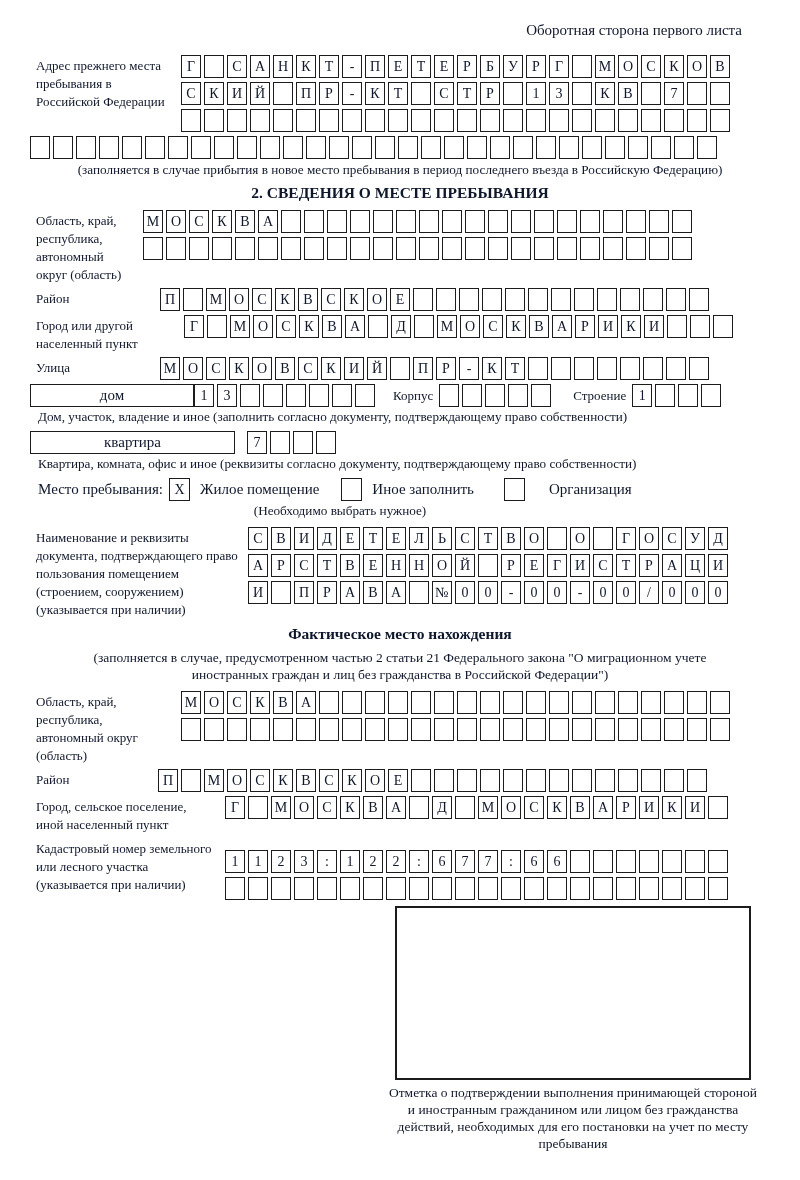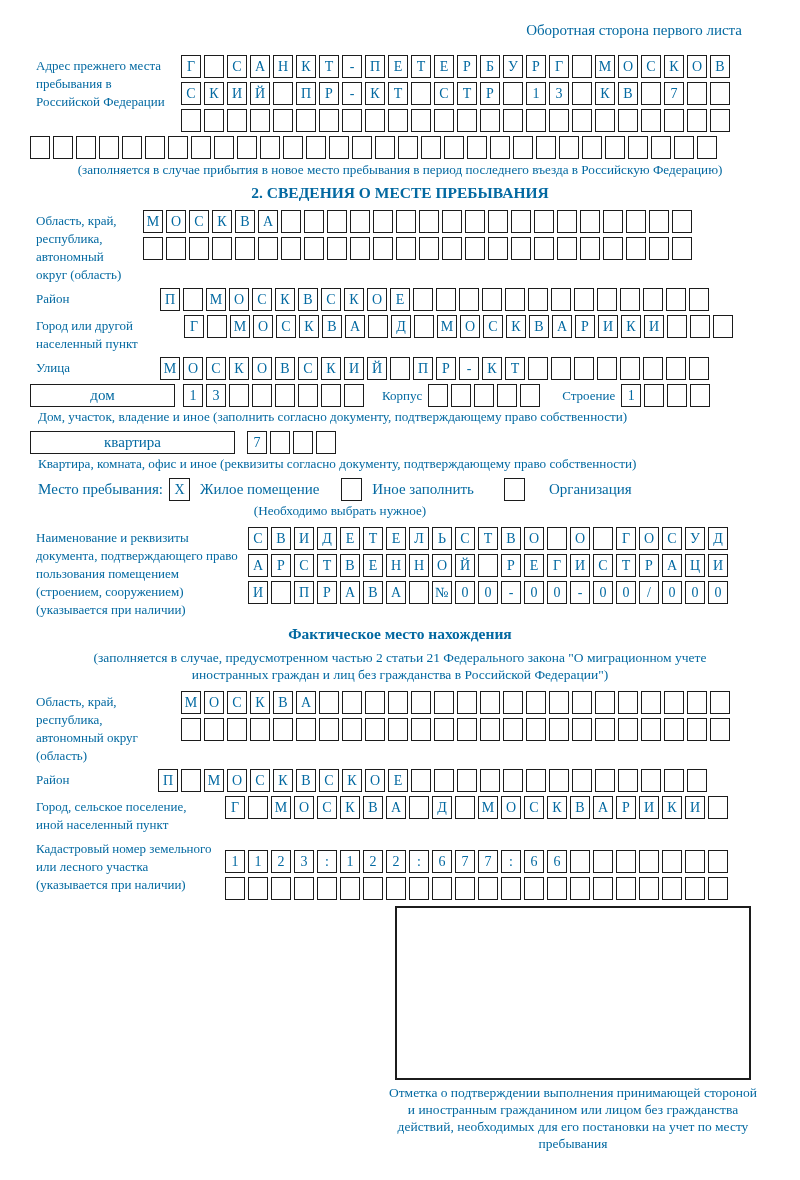--- a/index.html
+++ b/index.html
@@ -1,19 +1,19 @@
 <!DOCTYPE html>
 <html lang="ru"><head>
 <meta charset="utf-8">
 <title>Форма — оборотная сторона первого листа</title>
 <style>
   html,body{margin:0;padding:0;background:#fff;}
   .page{
     width:800px;height:1180px;box-sizing:border-box;
-    padding:20px 30px 0 30px;background:#fff;color:#0369a1;
+    padding:20px 30px 0 30px;background:#fff;color:#0f172a;
     font-family:"Liberation Serif","DejaVu Serif",serif;
     overflow:hidden;position:relative;
   }
   .hdr-note{text-align:right;font-size:15px;margin:2px 28px 16px 0;}
 
   
   .field{display:flex;align-items:flex-start;margin-bottom:4px;}
   .flabel{flex-shrink:0;font-size:13px;line-height:18px;padding:2px 8px 0 6px;box-sizing:border-box;}
   .lw151{width:151px;} .lw113{width:113px;} .lw130{width:130px;} .lw154{width:154px;}
   .lw218{width:218px;} .lw128{width:128px;} .lw195{width:195px;}
@@ -26,21 +26,21 @@
     font-size:14px;line-height:1;background:#fff;
   }
   .footnote{font-size:13.2px;text-align:center;margin:3px 0 6px 0;}
   .sec-title{font-size:15.5px;font-weight:bold;text-align:center;margin:6px 0 8px 0;}
 
   .inline-line{display:flex;align-items:center;margin:4px 0 2px 0;}
   .widebox{
     height:23px;border:1.5px solid #1c1c1c;display:flex;align-items:center;justify-content:center;
     font-size:15px;box-sizing:border-box;background:#fff;
   }
-  .w-dom{width:145px;margin-right:8px;}
+  .w-dom{width:164px;}
   .w-kv{width:205px;margin-right:12px;}
   .mid-label{font-size:13px;margin:0 6px;}
   .note-line{font-size:13.2px;margin:1px 0 6px 8px;}
 
   .residence{display:flex;align-items:center;font-size:15px;margin:6px 0 2px 8px;}
   .checkbox{
     width:19px;height:21px;border:1.5px solid #1c1c1c;margin:0 10px 0 6px;flex-shrink:0;
     display:flex;align-items:center;justify-content:center;font-size:14px;background:#fff;
   }
   .res-note{font-size:13.2px;text-align:center;width:280px;margin:0 0 8px 170px;}

